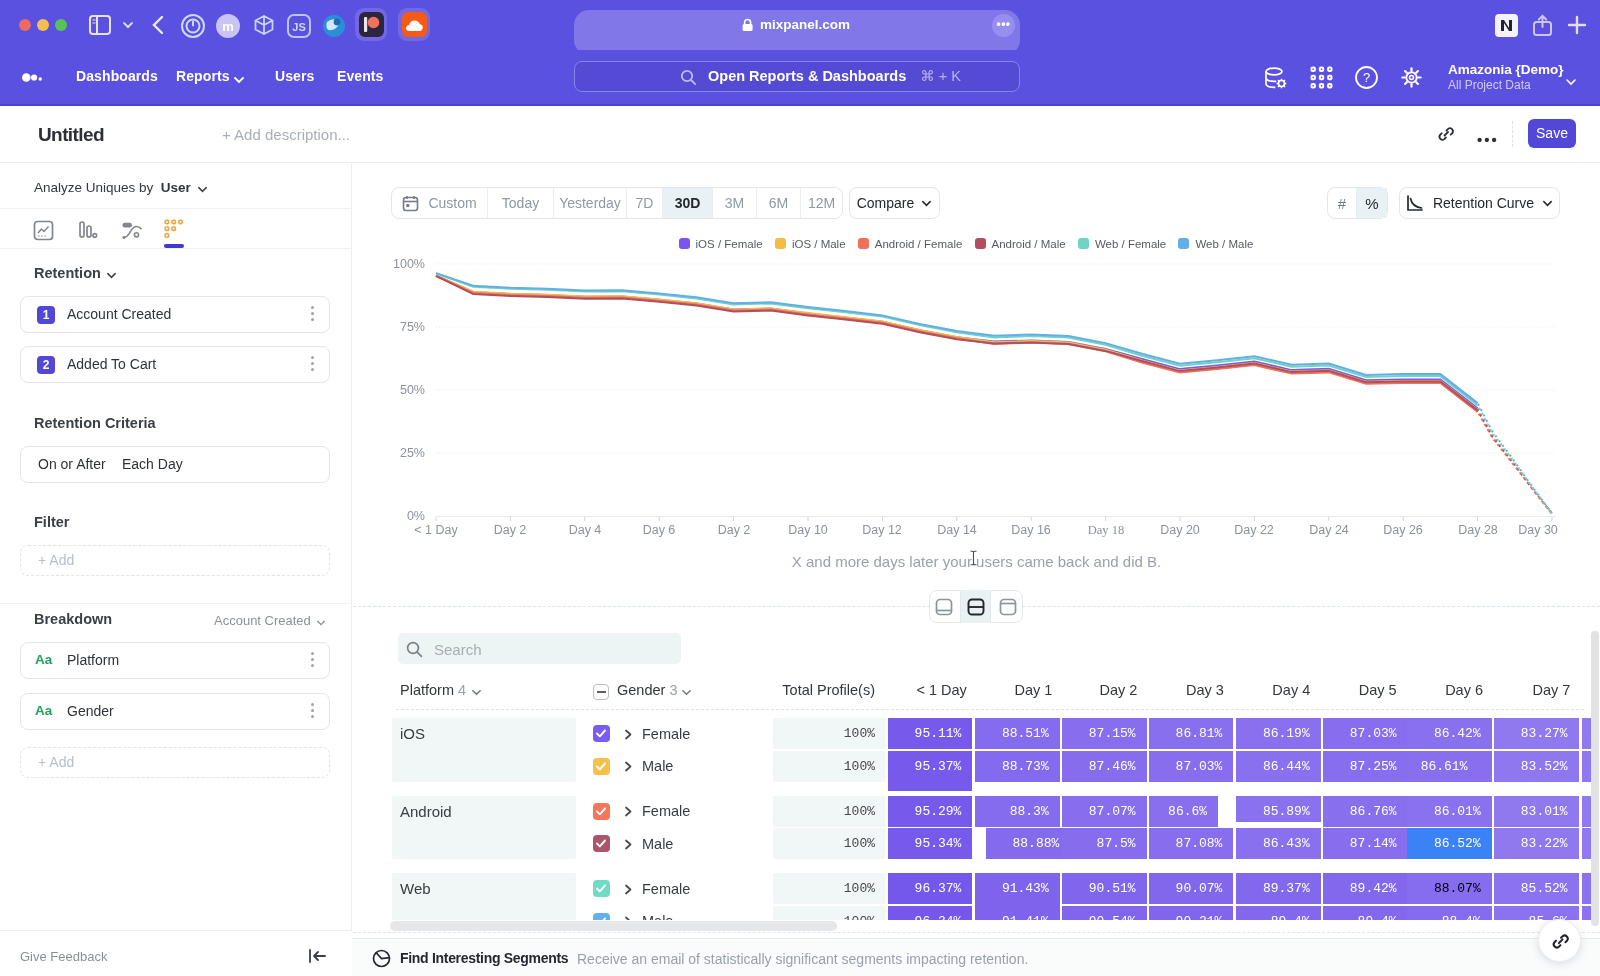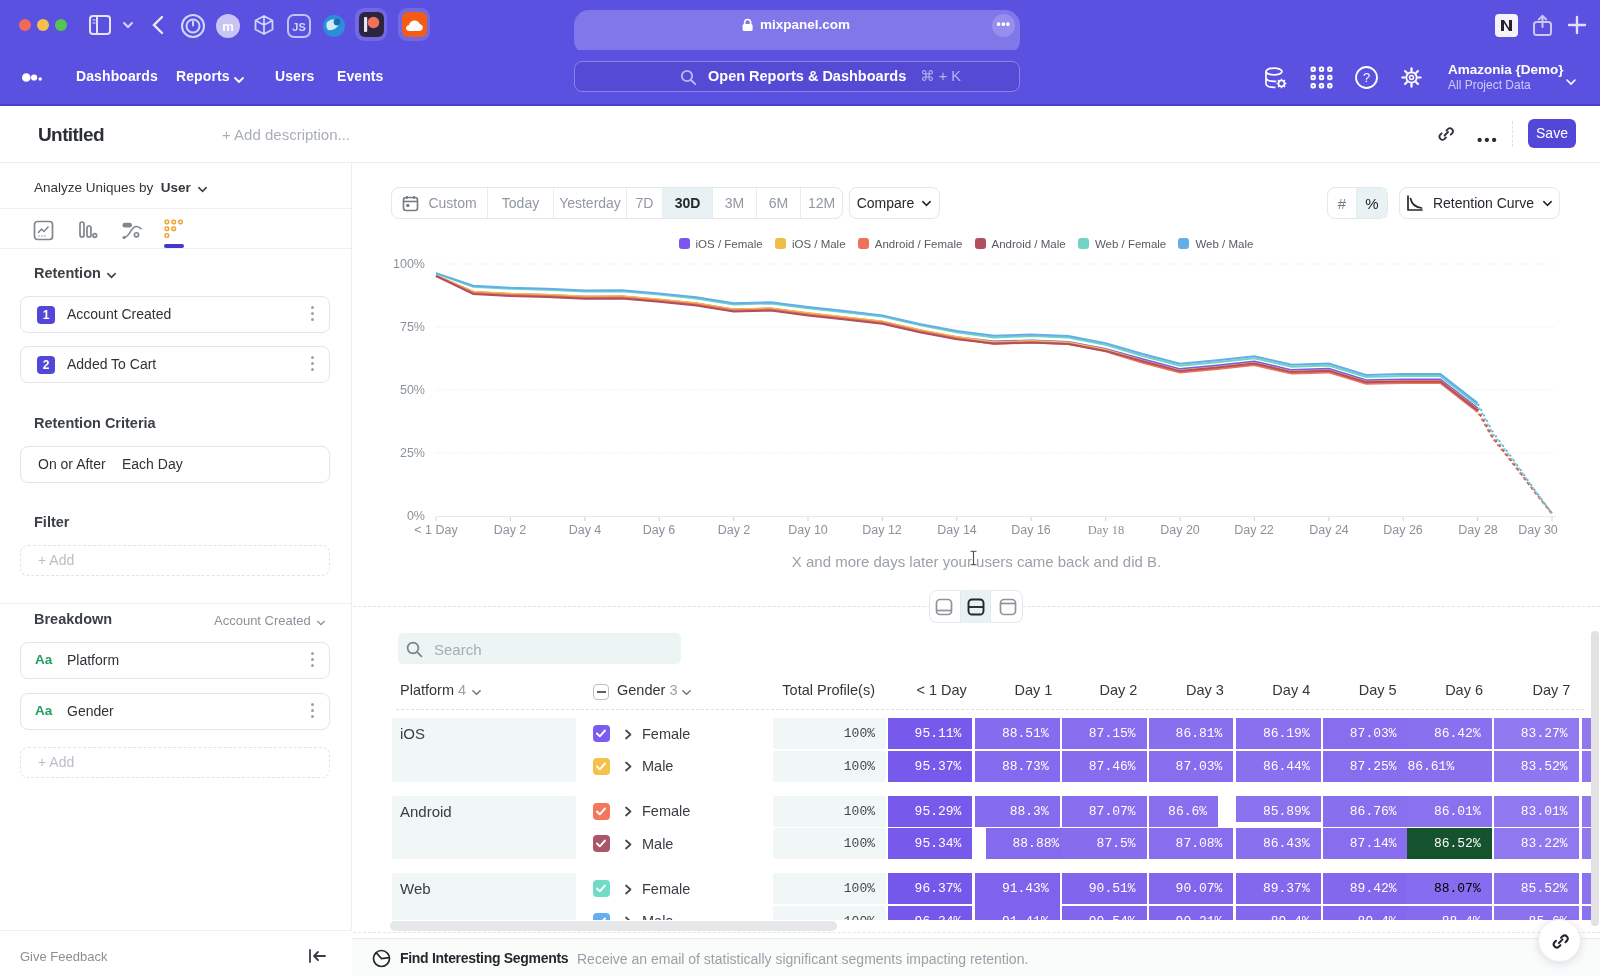--- a/index.html
+++ b/index.html
@@ -498,27 +498,27 @@
 <div style="position:absolute;left:1229px;top:88.0px;width:9px;height:31.0px;background:#9078ef;"></div>
 <div style="position:absolute;left:239.5px;top:127.5px;width:17px;height:17px;border-radius:4px;background:#f5c14a;"></div>
 <svg style="position:absolute;left:242px;top:130.5px" width="12" height="11" viewBox="0 0 12 11">
         <path d="M2 5.5l2.8 2.8L10 2.5" fill="none" stroke="#fff" stroke-width="1.9" stroke-linecap="round" stroke-linejoin="round"></path>
       </svg>
 <svg style="position:absolute;left:271px;top:131.0px" width="9" height="11" viewBox="0 0 9 11">
         <path d="M2 1.5l4.5 4L2 9.5" fill="none" stroke="#44484e" stroke-width="1.7" stroke-linecap="round" stroke-linejoin="round"></path>
       </svg>
 <div style="position:absolute;left:289px;top:128.0px;font-size:14.5px;color:#383d43;">Male</div>
 <div style="position:absolute;left:420px;top:120.5px;width:113px;height:31.0px;background:#f1f6f6;border-radius:2px;font-family:'Liberation Mono', monospace;font-size:13px;color:#44484e;text-align:right;padding:8px 11px 0 0;">100%</div>
-<div style="position:absolute;left:535.1px;top:120.5px;width:84.3px;height:31.0px;background:#7759ec;font-family:'Liberation Mono', monospace;font-size:13px;color:#fff;text-align:right;padding:8px 11px 16px 0;">95.37%</div>
+<div style="position:absolute;left:535.1px;top:120.5px;width:84.3px;height:40px;background:#7759ec;font-family:'Liberation Mono', monospace;font-size:13px;color:#fff;text-align:right;padding:8px 11px 16px 0;">95.37%</div>
 <div style="position:absolute;left:622.4px;top:120.5px;width:84.3px;height:31.0px;background:#846aee;font-family:'Liberation Mono', monospace;font-size:13px;color:#fff;text-align:right;padding:8px 11px 0 0;">88.73%</div>
 <div style="position:absolute;left:709.3px;top:120.5px;width:84.3px;height:31.0px;background:#876dee;font-family:'Liberation Mono', monospace;font-size:13px;color:#fff;text-align:right;padding:8px 11px 0 0;">87.46%</div>
 <div style="position:absolute;left:796.1px;top:120.5px;width:84.3px;height:31.0px;background:#886eee;font-family:'Liberation Mono', monospace;font-size:13px;color:#fff;text-align:right;padding:8px 11px 0 0;">87.03%</div>
 <div style="position:absolute;left:883.4px;top:120.5px;width:84.3px;height:31.0px;background:#8970ee;font-family:'Liberation Mono', monospace;font-size:13px;color:#fff;text-align:right;padding:8px 11px 0 0;">86.44%</div>
 <div style="position:absolute;left:970.3px;top:120.5px;width:84.3px;height:31.0px;background:#876eee;font-family:'Liberation Mono', monospace;font-size:13px;color:#fff;text-align:right;padding:8px 11px 0 0;">87.25%</div>
-<div style="position:absolute;left:1054.4px;top:120.5px;width:84.3px;height:31.0px;background:#896fee;font-family:'Liberation Mono', monospace;font-size:13px;color:#fff;text-align:left;padding:8px 11px 0 0;">86.61%</div>
+<div style="position:absolute;left:1054.4px;top:120.5px;width:84.3px;height:31.0px;background:#896fee;font-family:'Liberation Mono', monospace;font-size:13px;color:#fff;text-align:center;padding:8px 11px 0 0;">86.61%</div>
 <div style="position:absolute;left:1141.3px;top:120.5px;width:84.3px;height:31.0px;background:#8f77ef;font-family:'Liberation Mono', monospace;font-size:13px;color:#fff;text-align:right;padding:8px 11px 0 0;">83.52%</div>
 <div style="position:absolute;left:1229px;top:120.5px;width:9px;height:31.0px;background:#8f77ef;"></div>
 <div style="position:absolute;left:39px;top:165.5px;width:184px;height:63.5px;background:#f1f6f6;border-radius:2px;"></div>
 <div style="position:absolute;left:47px;top:172.5px;font-size:15px;color:#383d43;">Android</div>
 <div style="position:absolute;left:239.5px;top:172.5px;width:17px;height:17px;border-radius:4px;background:#f4765c;"></div>
 <svg style="position:absolute;left:242px;top:175.5px" width="12" height="11" viewBox="0 0 12 11">
         <path d="M2 5.5l2.8 2.8L10 2.5" fill="none" stroke="#fff" stroke-width="1.9" stroke-linecap="round" stroke-linejoin="round"></path>
       </svg>
 <svg style="position:absolute;left:271px;top:176.0px" width="9" height="11" viewBox="0 0 9 11">
         <path d="M2 1.5l4.5 4L2 9.5" fill="none" stroke="#44484e" stroke-width="1.7" stroke-linecap="round" stroke-linejoin="round"></path>
@@ -542,21 +542,21 @@
         <path d="M2 1.5l4.5 4L2 9.5" fill="none" stroke="#44484e" stroke-width="1.7" stroke-linecap="round" stroke-linejoin="round"></path>
       </svg>
 <div style="position:absolute;left:289px;top:205.5px;font-size:14.5px;color:#383d43;">Male</div>
 <div style="position:absolute;left:420px;top:198.0px;width:113px;height:31.0px;background:#f1f6f6;border-radius:2px;font-family:'Liberation Mono', monospace;font-size:13px;color:#44484e;text-align:right;padding:8px 11px 0 0;">100%</div>
 <div style="position:absolute;left:535.1px;top:198.0px;width:84.3px;height:31.0px;background:#7759ec;font-family:'Liberation Mono', monospace;font-size:13px;color:#fff;text-align:right;padding:8px 11px 0 0;">95.34%</div>
 <div style="position:absolute;left:633px;top:198.0px;width:84.3px;height:31.0px;background:#846aed;font-family:'Liberation Mono', monospace;font-size:13px;color:#fff;text-align:right;padding:8px 11px 0 0;">88.88%</div>
 <div style="position:absolute;left:709.3px;top:198.0px;width:84.3px;height:31.0px;background:#876dee;font-family:'Liberation Mono', monospace;font-size:13px;color:#fff;text-align:right;padding:8px 11px 0 0;">87.5%</div>
 <div style="position:absolute;left:796.1px;top:198.0px;width:84.3px;height:31.0px;background:#886eee;font-family:'Liberation Mono', monospace;font-size:13px;color:#fff;text-align:right;padding:8px 11px 0 0;">87.08%</div>
 <div style="position:absolute;left:883.4px;top:198.0px;width:84.3px;height:31.0px;background:#8970ee;font-family:'Liberation Mono', monospace;font-size:13px;color:#fff;text-align:right;padding:8px 11px 0 0;">86.43%</div>
 <div style="position:absolute;left:970.3px;top:198.0px;width:84.3px;height:31.0px;background:#886eee;font-family:'Liberation Mono', monospace;font-size:13px;color:#fff;text-align:right;padding:8px 11px 0 0;">87.14%</div>
-<div style="position:absolute;left:1054.4px;top:198.0px;width:84.3px;height:31.0px;background:#14532d;font-family:'Liberation Mono', monospace;font-size:13px;color:#fff;text-align:right;padding:8px 11px 0 0;">86.52%</div>
+<div style="position:absolute;left:1054.4px;top:198.0px;width:84.3px;height:31.0px;background:#3b82f6;font-family:'Liberation Mono', monospace;font-size:13px;color:#fff;text-align:right;padding:8px 11px 0 0;">86.52%</div>
 <div style="position:absolute;left:1141.3px;top:198.0px;width:84.3px;height:31.0px;background:#9078ef;font-family:'Liberation Mono', monospace;font-size:13px;color:#fff;text-align:right;padding:8px 11px 0 0;">83.22%</div>
 <div style="position:absolute;left:1229px;top:198.0px;width:9px;height:31.0px;background:#9078ef;"></div>
 <div style="position:absolute;left:39px;top:243.0px;width:184px;height:63.5px;background:#f1f6f6;border-radius:2px;"></div>
 <div style="position:absolute;left:47px;top:250.0px;font-size:15px;color:#383d43;">Web</div>
 <div style="position:absolute;left:239.5px;top:250.0px;width:17px;height:17px;border-radius:4px;background:#70dcc8;"></div>
 <svg style="position:absolute;left:242px;top:253.0px" width="12" height="11" viewBox="0 0 12 11">
         <path d="M2 5.5l2.8 2.8L10 2.5" fill="none" stroke="#fff" stroke-width="1.9" stroke-linecap="round" stroke-linejoin="round"></path>
       </svg>
 <svg style="position:absolute;left:271px;top:253.5px" width="9" height="11" viewBox="0 0 9 11">
         <path d="M2 1.5l4.5 4L2 9.5" fill="none" stroke="#44484e" stroke-width="1.7" stroke-linecap="round" stroke-linejoin="round"></path>

